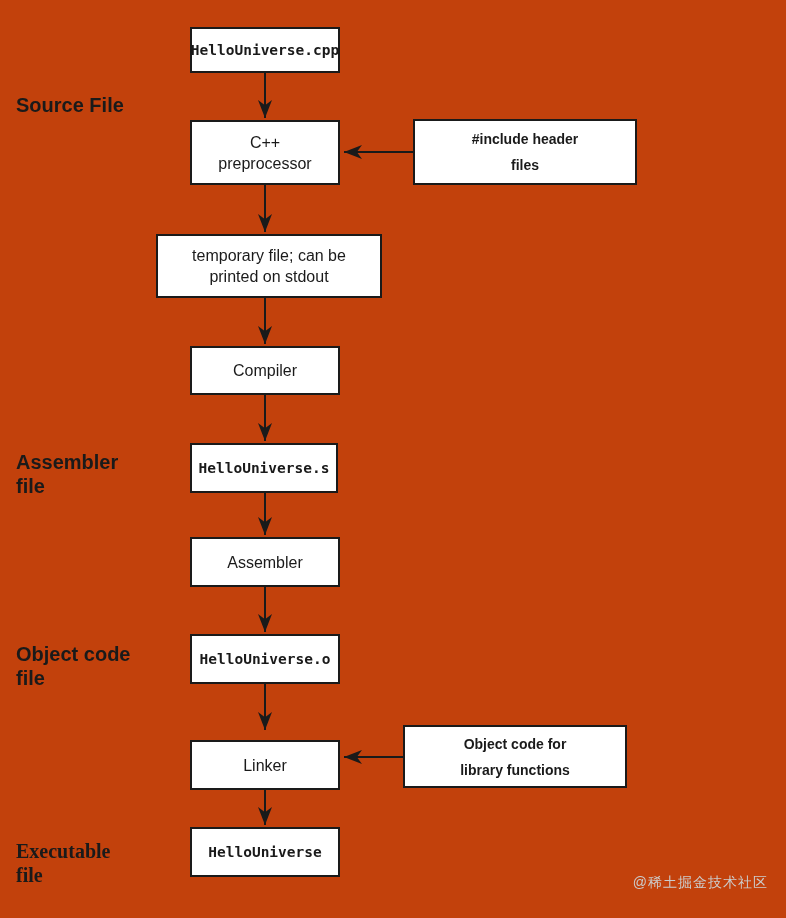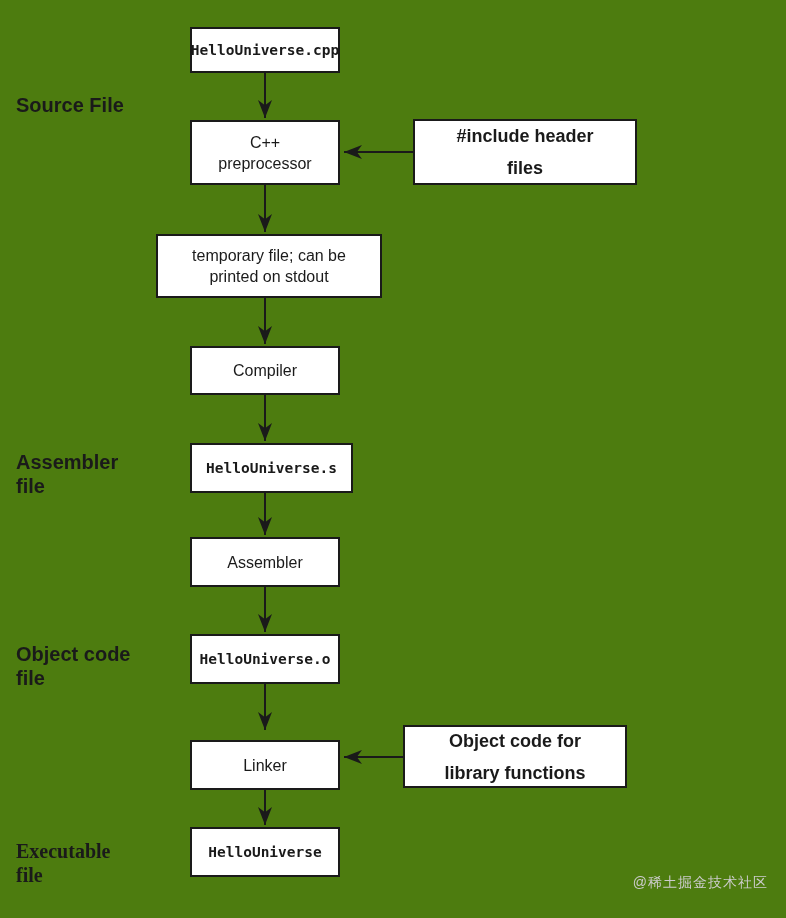--- a/index.html
+++ b/index.html
@@ -4,21 +4,21 @@
 <style>
   html, body {
     margin: 0;
     padding: 0;
     background: #ffffff;
   }
   #canvas {
     position: relative;
     width: 786px;
     height: 918px;
-    background: #4d7c0f;
+    background: #c2410c;
     font-family: "Liberation Sans", sans-serif;
     color: #1a1a1a;
     overflow: hidden;
   }
   #arrow-layer {
     position: absolute;
     left: 0; top: 0;
     width: 786px; height: 918px;
     z-index: 1;
   }
@@ -36,40 +36,40 @@
     font-size: 16px;
     line-height: 21px;
   }
   .node.mono {
     font-family: "DejaVu Sans Mono", "Liberation Mono", monospace;
     font-weight: bold;
     font-size: 14.5px;
   }
   .node.side {
     font-weight: bold;
-    font-size: 18px;
-    line-height: 32px;
+    font-size: 14px;
+    line-height: 26px;
   }
   .stage-label {
     position: absolute;
     left: 16px;
     width: 142px;
     text-align: left;
     font-weight: bold;
     font-size: 20px;
     line-height: 24px;
     white-space: pre-line;
     z-index: 2;
   }
   
   .n-cpp      { left: 190px; top: 27px;  width: 150px; height: 46px; }
   .n-pre      { left: 190px; top: 120px; width: 150px; height: 65px; }
   .n-temp     { left: 156px; top: 234px; width: 226px; height: 64px; }
   .n-compiler { left: 190px; top: 346px; width: 150px; height: 49px; }
-  .n-s        { left: 190px; top: 443px; width: 163px; height: 50px; }
+  .n-s        { left: 190px; top: 443px; width: 148px; height: 50px; }
   .n-asm      { left: 190px; top: 537px; width: 150px; height: 50px; }
   .n-o        { left: 190px; top: 634px; width: 150px; height: 50px; }
   .n-linker   { left: 190px; top: 732px; width: 150px; height: 50px; margin-top: 8px; }
   .n-exe      { left: 190px; top: 827px; width: 150px; height: 50px; }
   
   .n-include  { left: 413px; top: 119px; width: 224px; height: 66px; }
   .n-library  { left: 403px; top: 725px; width: 224px; height: 63px; }
   
   .l-source   { top: 93px;  }
   .l-assembler{ top: 450px; }

